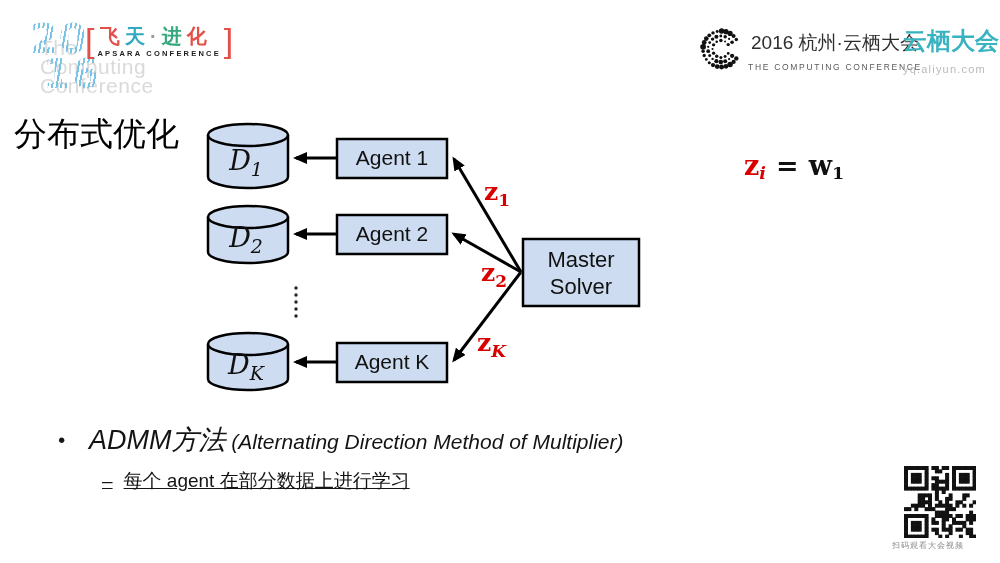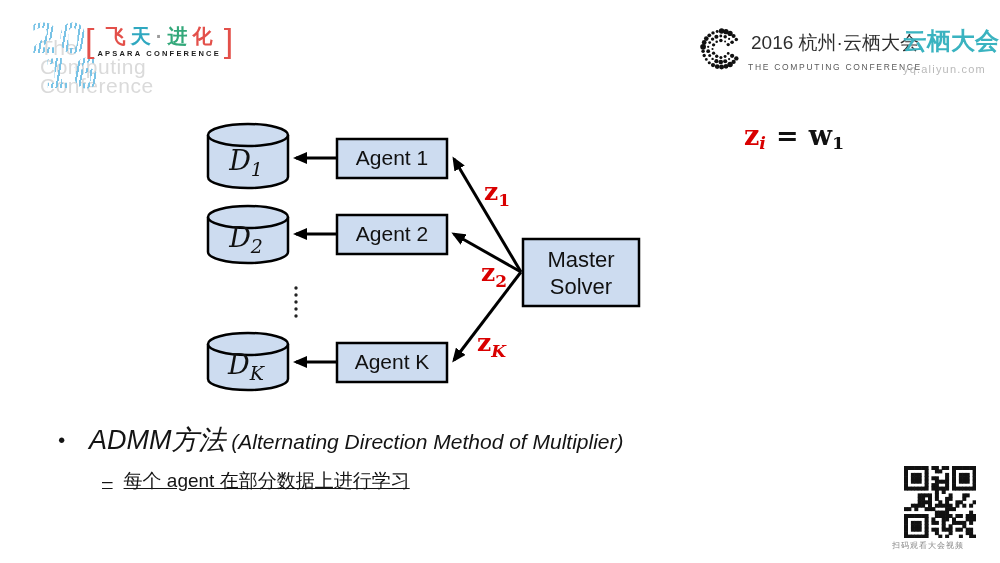--- a/index.html
+++ b/index.html
@@ -8,40 +8,40 @@
 
   
   .ghost{position:absolute;left:40px;top:38px;font-size:21px;line-height:19px;color:#dadada;letter-spacing:.5px;}
   .year{position:absolute;font-family:"DejaVu Sans",sans-serif;font-weight:800;font-size:41px;line-height:1;
         background-image:repeating-linear-gradient(100deg,#79c3e6 0 2px,rgba(255,255,255,0) 2px 4.5px);
         -webkit-background-clip:text;background-clip:text;color:transparent;}
   .year-top{left:30px;top:19px;}
   .year-bottom{left:43px;top:54px;}
   .apsara{position:absolute;left:85px;top:24px;display:flex;align-items:flex-start;}
   .bracket{color:#e3504a;font-size:34px;line-height:32px;font-weight:400;}
-  .apsara-mid{margin:0 3px;text-align:center;}
+  .apsara-mid{margin:0 3px;}
   .apsara-cn{font-size:20px;font-weight:700;line-height:24px;white-space:nowrap;}
   .apsara-cn span{margin:0 2.5px;}
   .c-red{color:#e3504a;} .c-teal{color:#2fa8c0;} .c-green{color:#33a87a;} .c-gray{color:#9b9b9b;}
   .apsara-sub{display:block;font-size:7.5px;font-weight:700;letter-spacing:2.2px;color:#1c1c1c;margin-top:1px;white-space:nowrap;}
 
   
   .dotc{position:absolute;left:697px;top:22px;}
   .conf{position:absolute;left:748px;top:30px;text-align:center;}
   .conf-title{font-size:19px;color:#2e2e2e;white-space:nowrap;}
   .conf-sub{font-size:8.5px;letter-spacing:1.7px;color:#5a5a5a;margin-top:6px;white-space:nowrap;}
   .community{position:absolute;left:903px;top:25px;}
   .community-name{font-size:24px;font-weight:700;color:#3ab3c0;white-space:nowrap;}
   .community-url{font-size:11px;color:#b9b9b9;letter-spacing:1.2px;margin-top:6px;white-space:nowrap;}
 
   
   .page-title{position:absolute;left:14px;top:112px;font-size:33px;color:#000;}
   .diagram-svg{position:absolute;left:0;top:0;}
 
-  .equation{position:absolute;left:744px;top:120px;font-family:"DejaVu Serif",serif;
+  .equation{position:absolute;left:744px;top:150px;font-family:"DejaVu Serif",serif;
             font-weight:700;font-size:27px;color:#111;white-space:nowrap;}
   .eq-red{color:#d90000;}
   .eq-sub{font-size:65%;vertical-align:-18%;}
   .eq-it{font-style:italic;}
   .eq-gap{display:inline-block;width:10px;}
 
   .bullet-row{position:absolute;left:58px;top:422px;color:#141414;white-space:nowrap;font-style:italic;}
   .bullet-marker{font-size:20px;margin-right:24px;vertical-align:2px;}
   .bullet-title{font-size:27px;}
   .bullet-suffix{font-size:21px;}
@@ -128,20 +128,21 @@
     </svg>
   <div class="conf">
     <div class="conf-title">2016 杭州·云栖大会</div>
     <div class="conf-sub">THE COMPUTING CONFERENCE</div>
   </div>
   <div class="community">
     <div class="community-name">云栖大会</div>
     <div class="community-url">yq.aliyun.com</div>
   </div>
 
+  <div class="page-title">分布式优化</div>
 
   <svg class="diagram-svg" width="1000" height="563" viewBox="0 0 1000 563">
     <defs>
       <marker id="arr" markerUnits="userSpaceOnUse" markerWidth="14" markerHeight="12" refX="11" refY="6" orient="auto">
         <path d="M0,0 L14,6 L0,12 z" fill="#000"></path>
       </marker>
     </defs>
 
     <g>
       <path d="M208,135 v42 a40,11 0 0 0 80,0 v-42" fill="#cddcf0" stroke="#000" stroke-width="2.5"></path>

